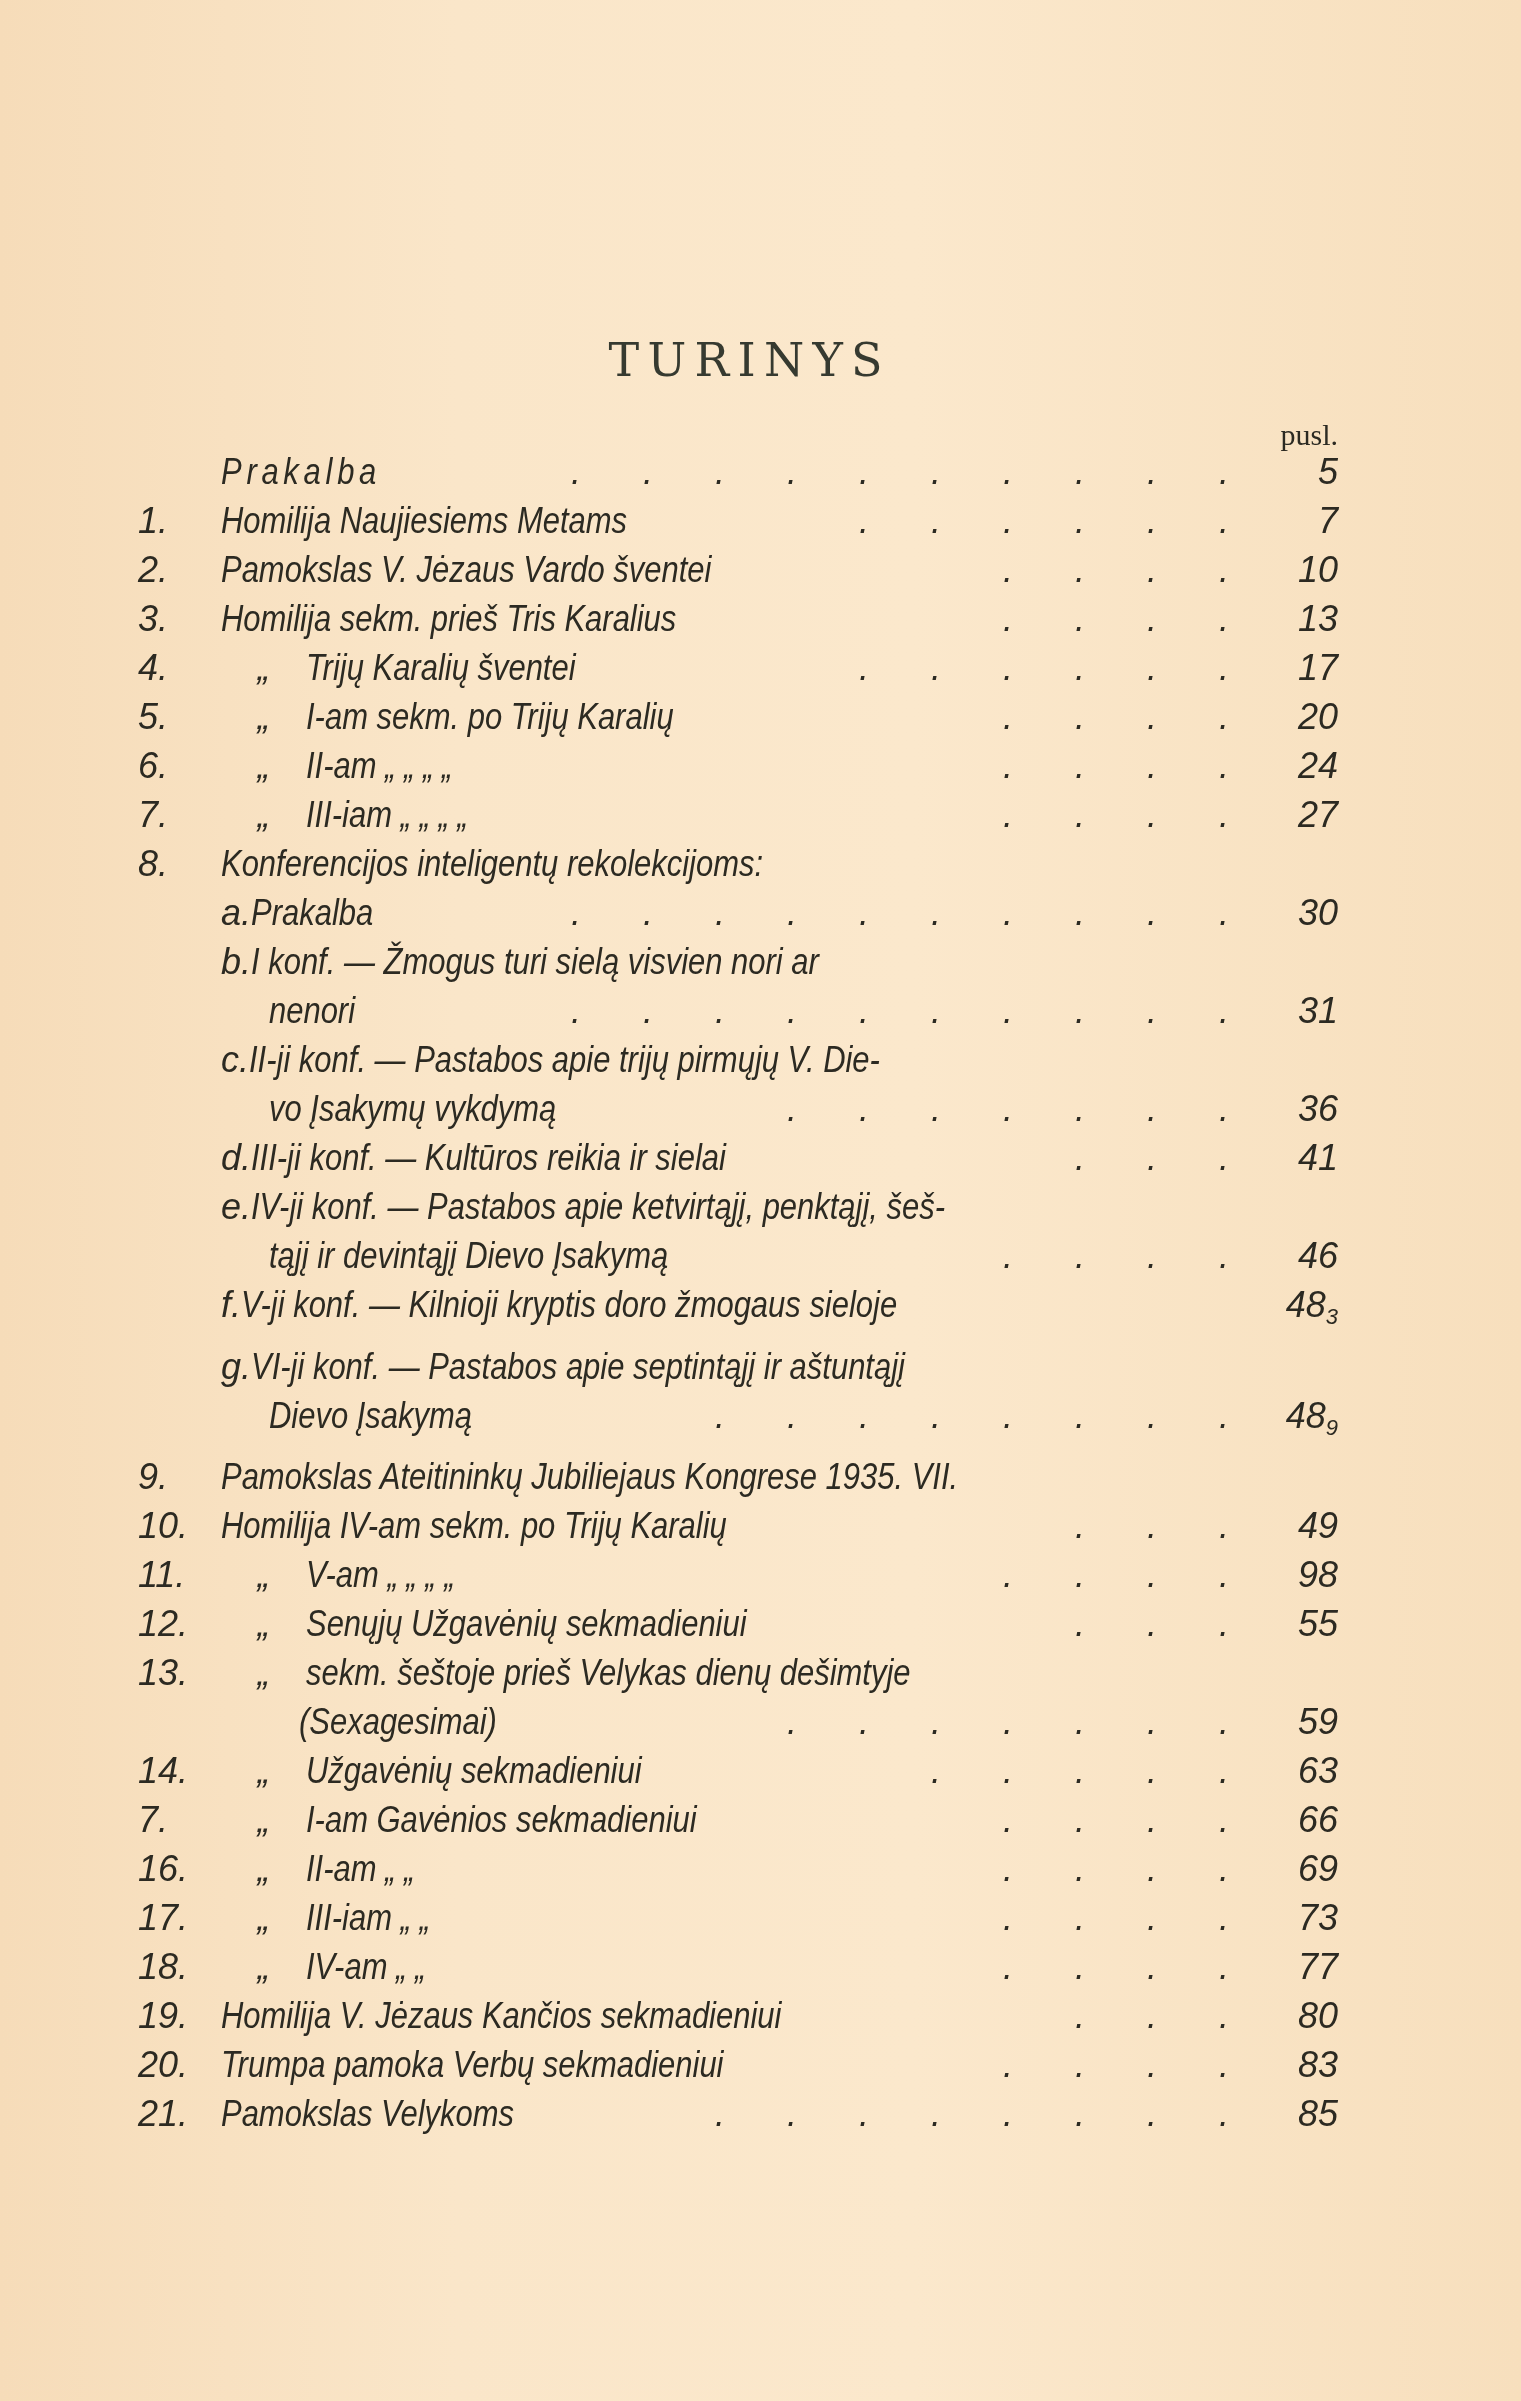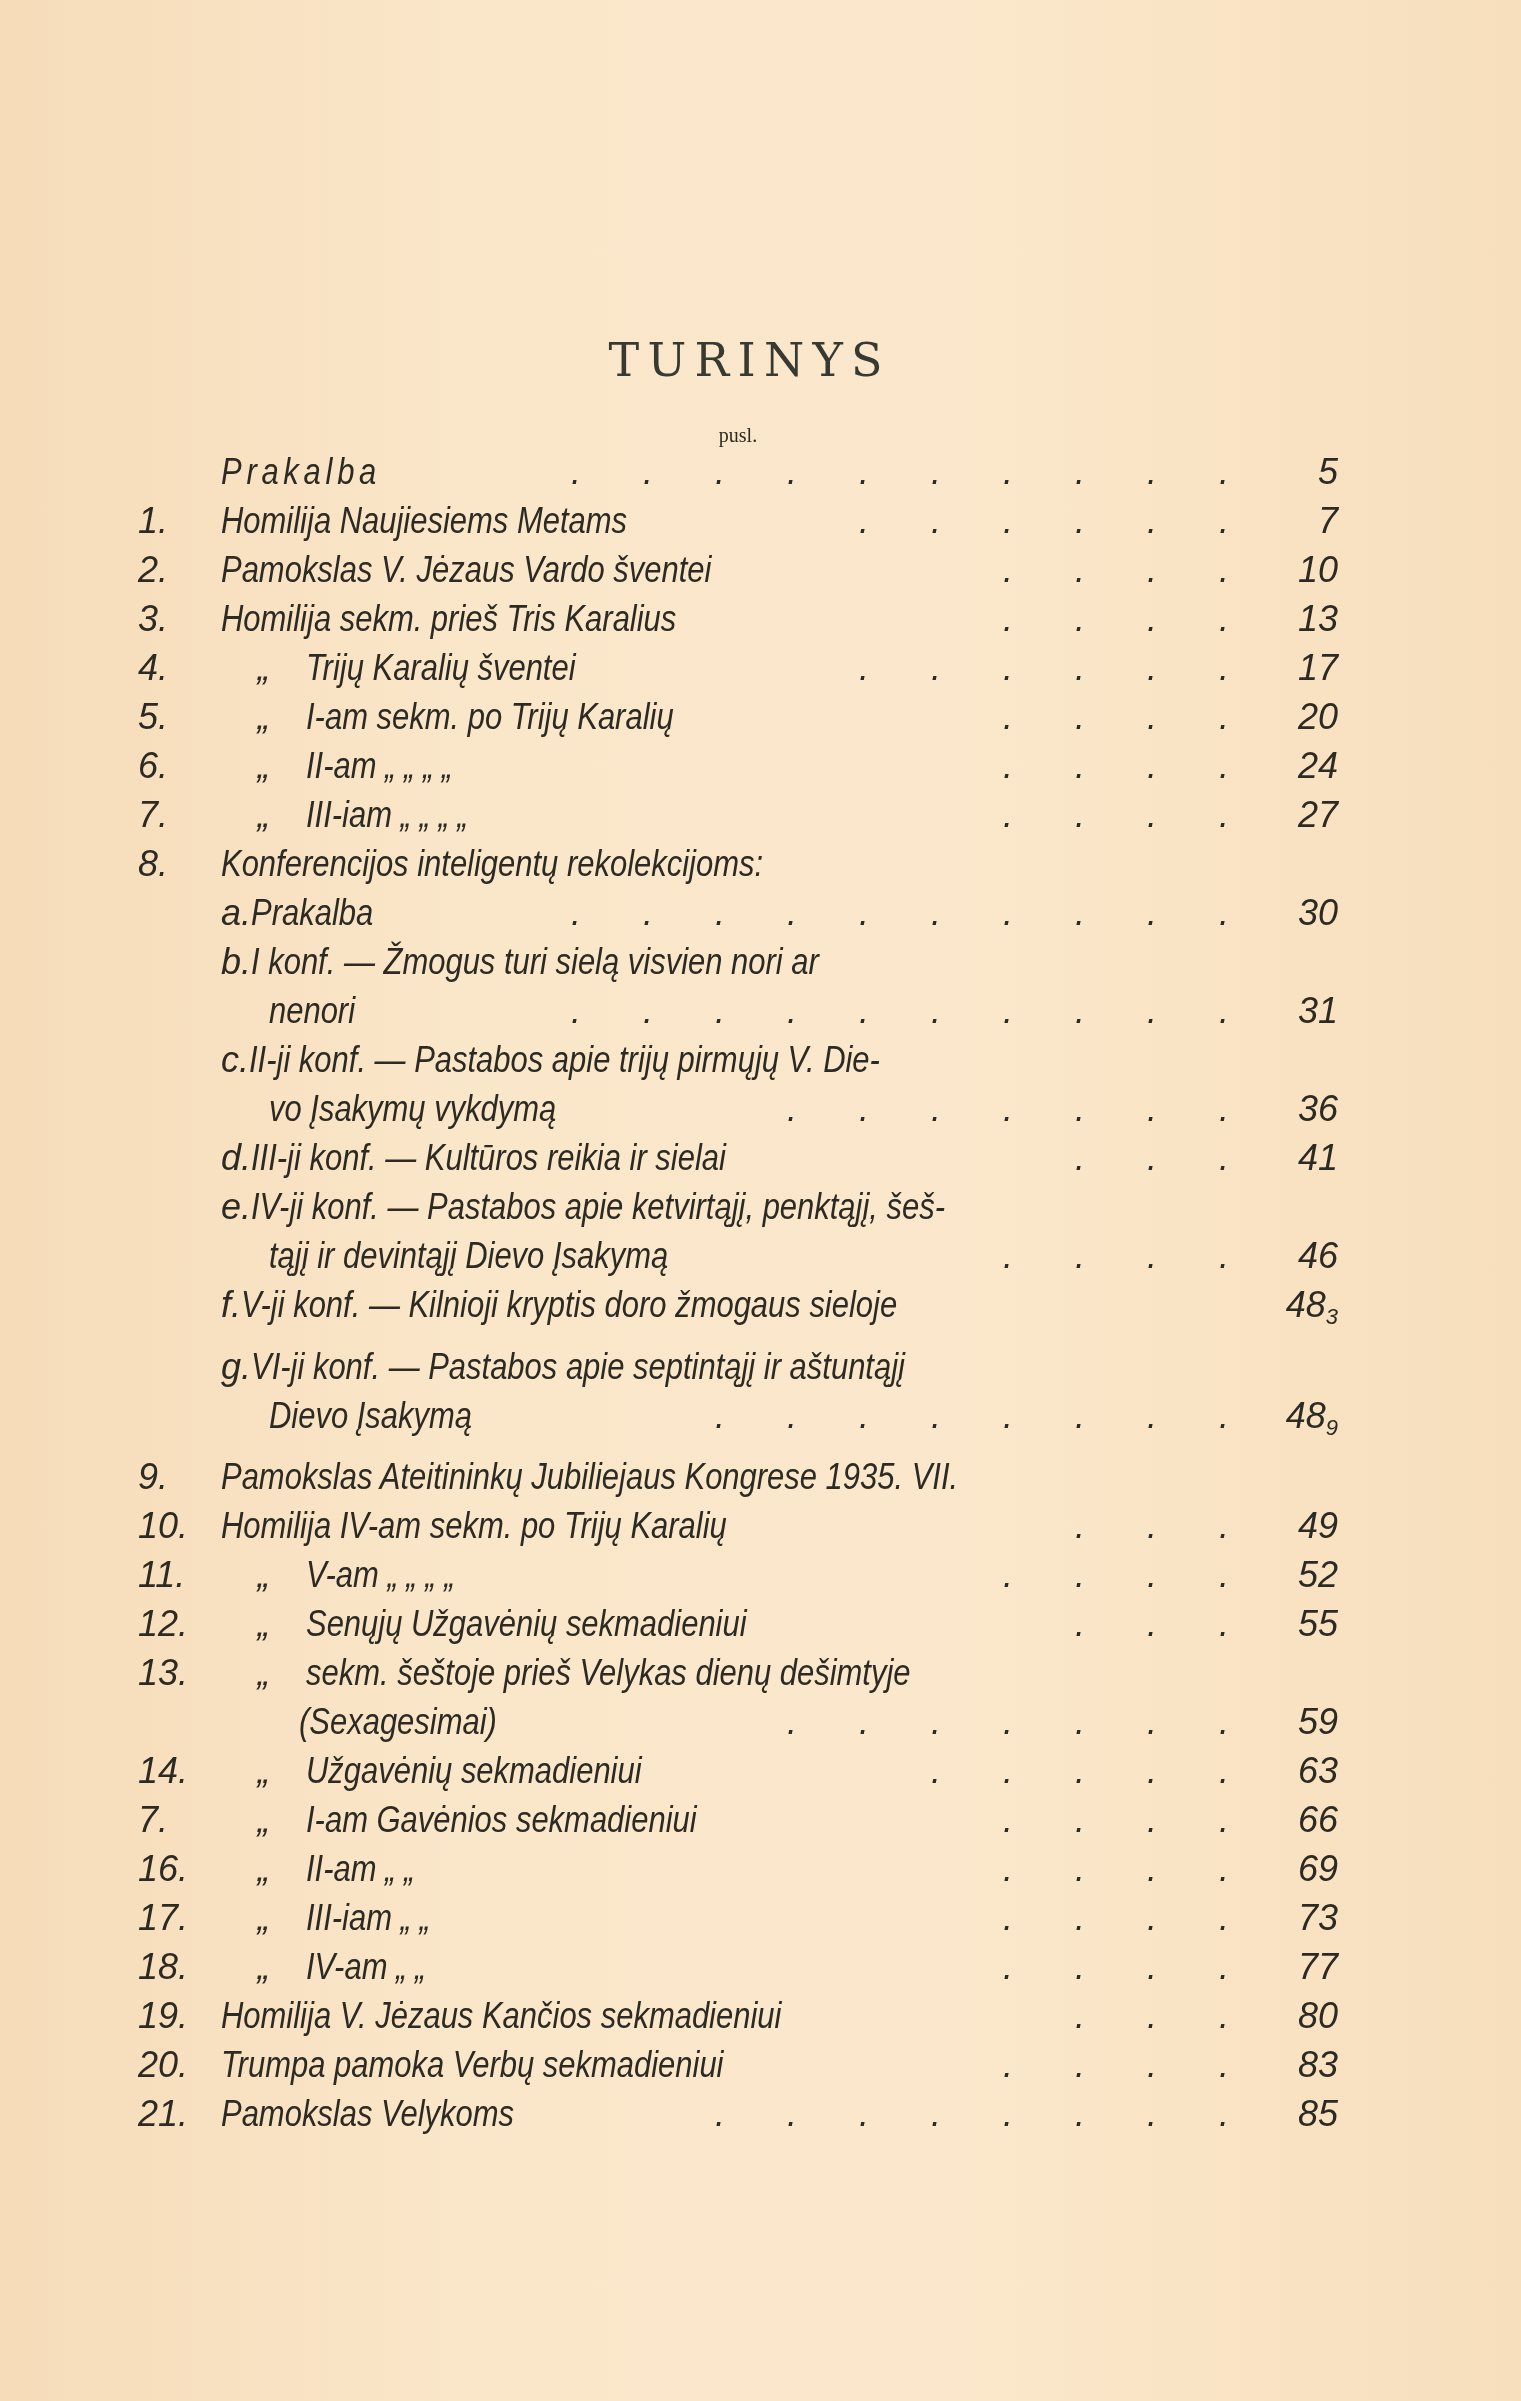--- a/index.html
+++ b/index.html
@@ -15,21 +15,21 @@
     position: absolute; top: 333px; left: 0; width: 1481px; text-align: center;
     font-family: "DejaVu Serif", "Liberation Serif", serif;
     font-size: 46px; letter-spacing: 8.3px; color: #363a30; padding-left: 18.4px;
     box-sizing: border-box;
   }
   .toc {
     position: absolute; top: 421px; left: 138px; width: 1200px;
     font-size: 36px; line-height: 49px;
   }
   .pusl-hdr {
-    text-align: center; font-family: "Liberation Serif", serif; font-size: 20px;
+    text-align: right; font-family: "Liberation Serif", serif; font-size: 30px;
     line-height: 28px; margin-bottom: -1.8px;
   }
   .row { display: flex; align-items: baseline; white-space: nowrap; position: relative; font-style: italic; }
   .num { width: 83px; text-align: left; flex: none; }
   .ditto { width: 85px; flex: none; text-align: center; }
   .indent1 { width: 161px; flex: none; }
   .indent-sub { width: 83px; flex: none; }
   .text { flex: none; transform: scaleX(0.86); transform-origin: left; }
   .spacer { flex: 1; }
   .dots { flex: none; letter-spacing: 26px; }
@@ -206,21 +206,21 @@
         <span class="spacer"></span>
         <span class="dots">. . .</span>
         <span class="page">49</span>
       </div>
       <div class="row">
         <span class="num">11.</span>
         <span class="ditto">„</span>
         <span class="text">V-am    „    „   „   „</span>
         <span class="spacer"></span>
         <span class="dots">. . . .</span>
-        <span class="page">52</span>
+        <span class="page">98</span>
       </div>
       <div class="row">
         <span class="num">12.</span>
         <span class="ditto">„</span>
         <span class="text">Senųjų Užgavėnių sekmadieniui</span>
         <span class="spacer"></span>
         <span class="dots">. . .</span>
         <span class="page">55</span>
       </div>
       <div class="row">

